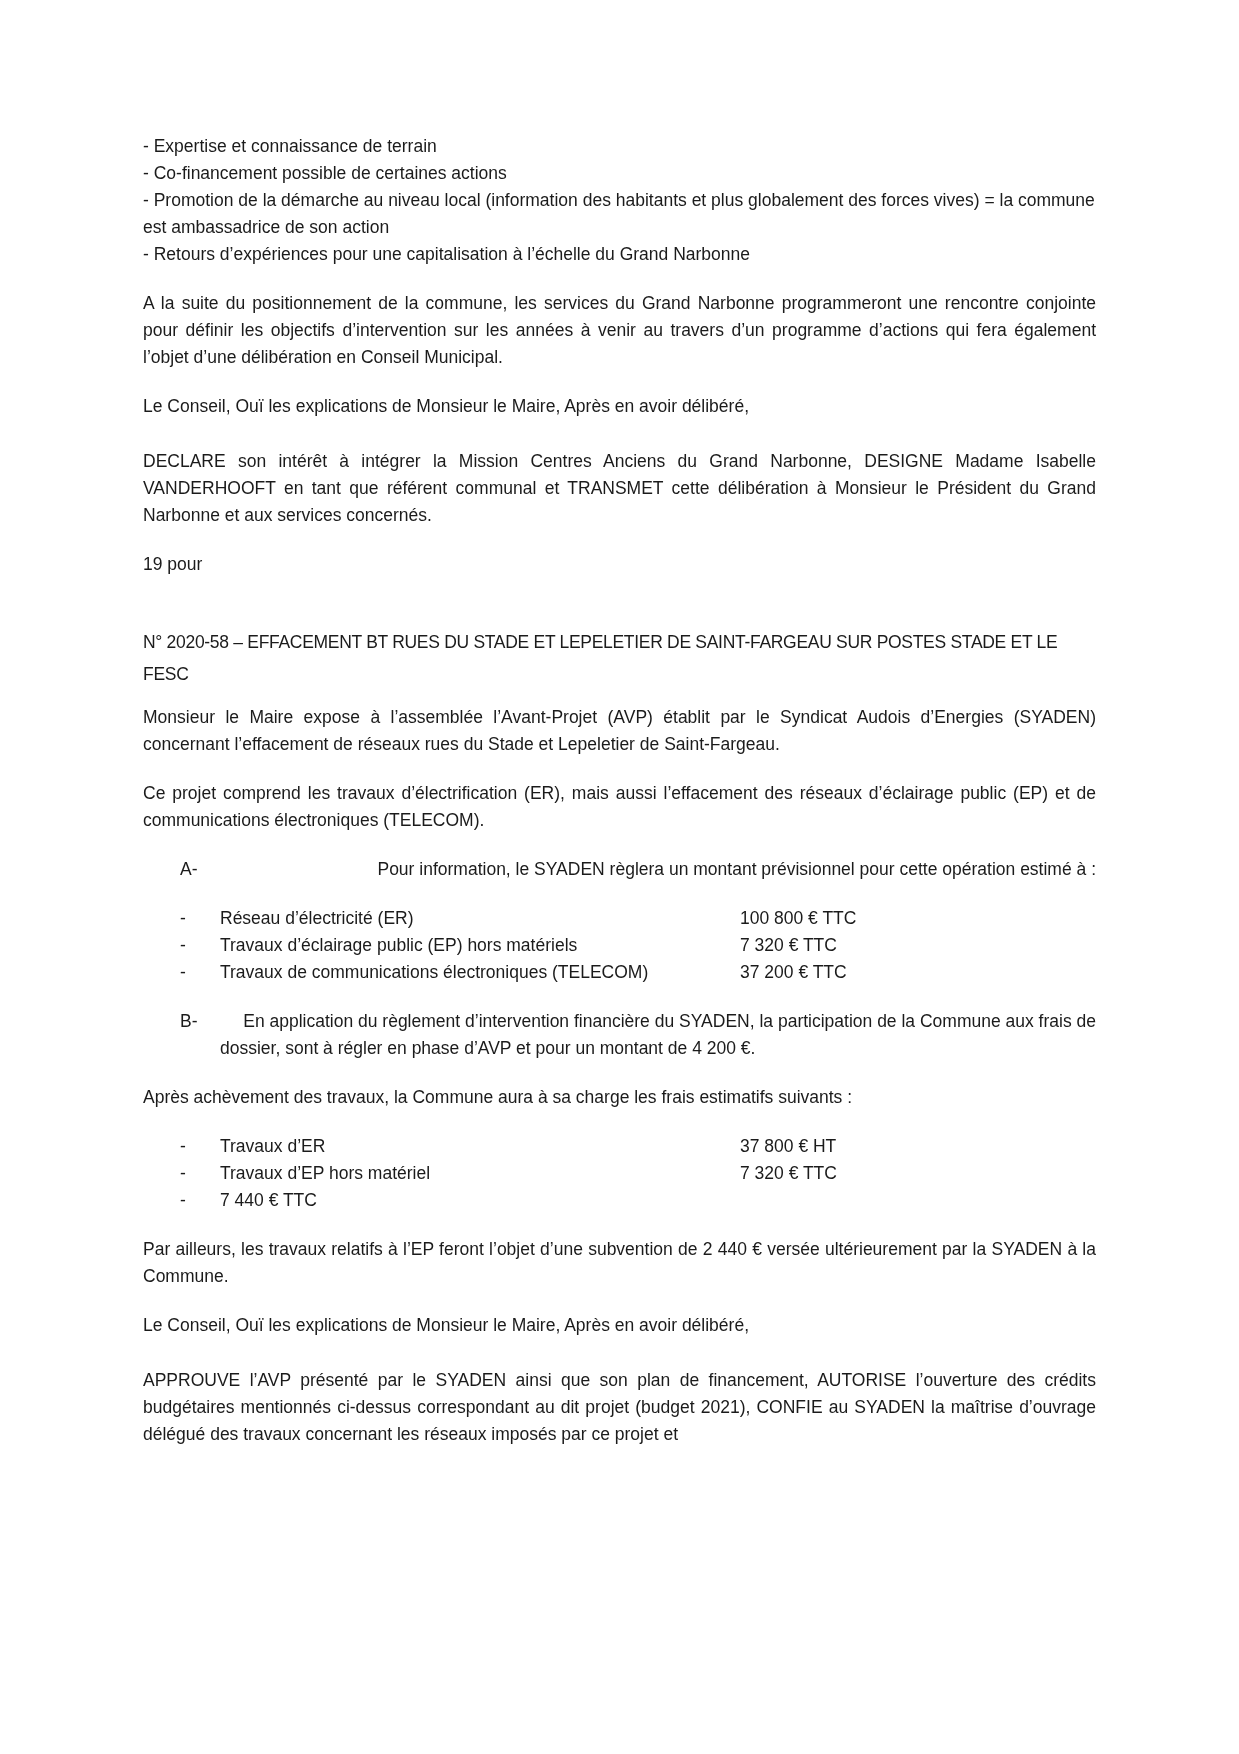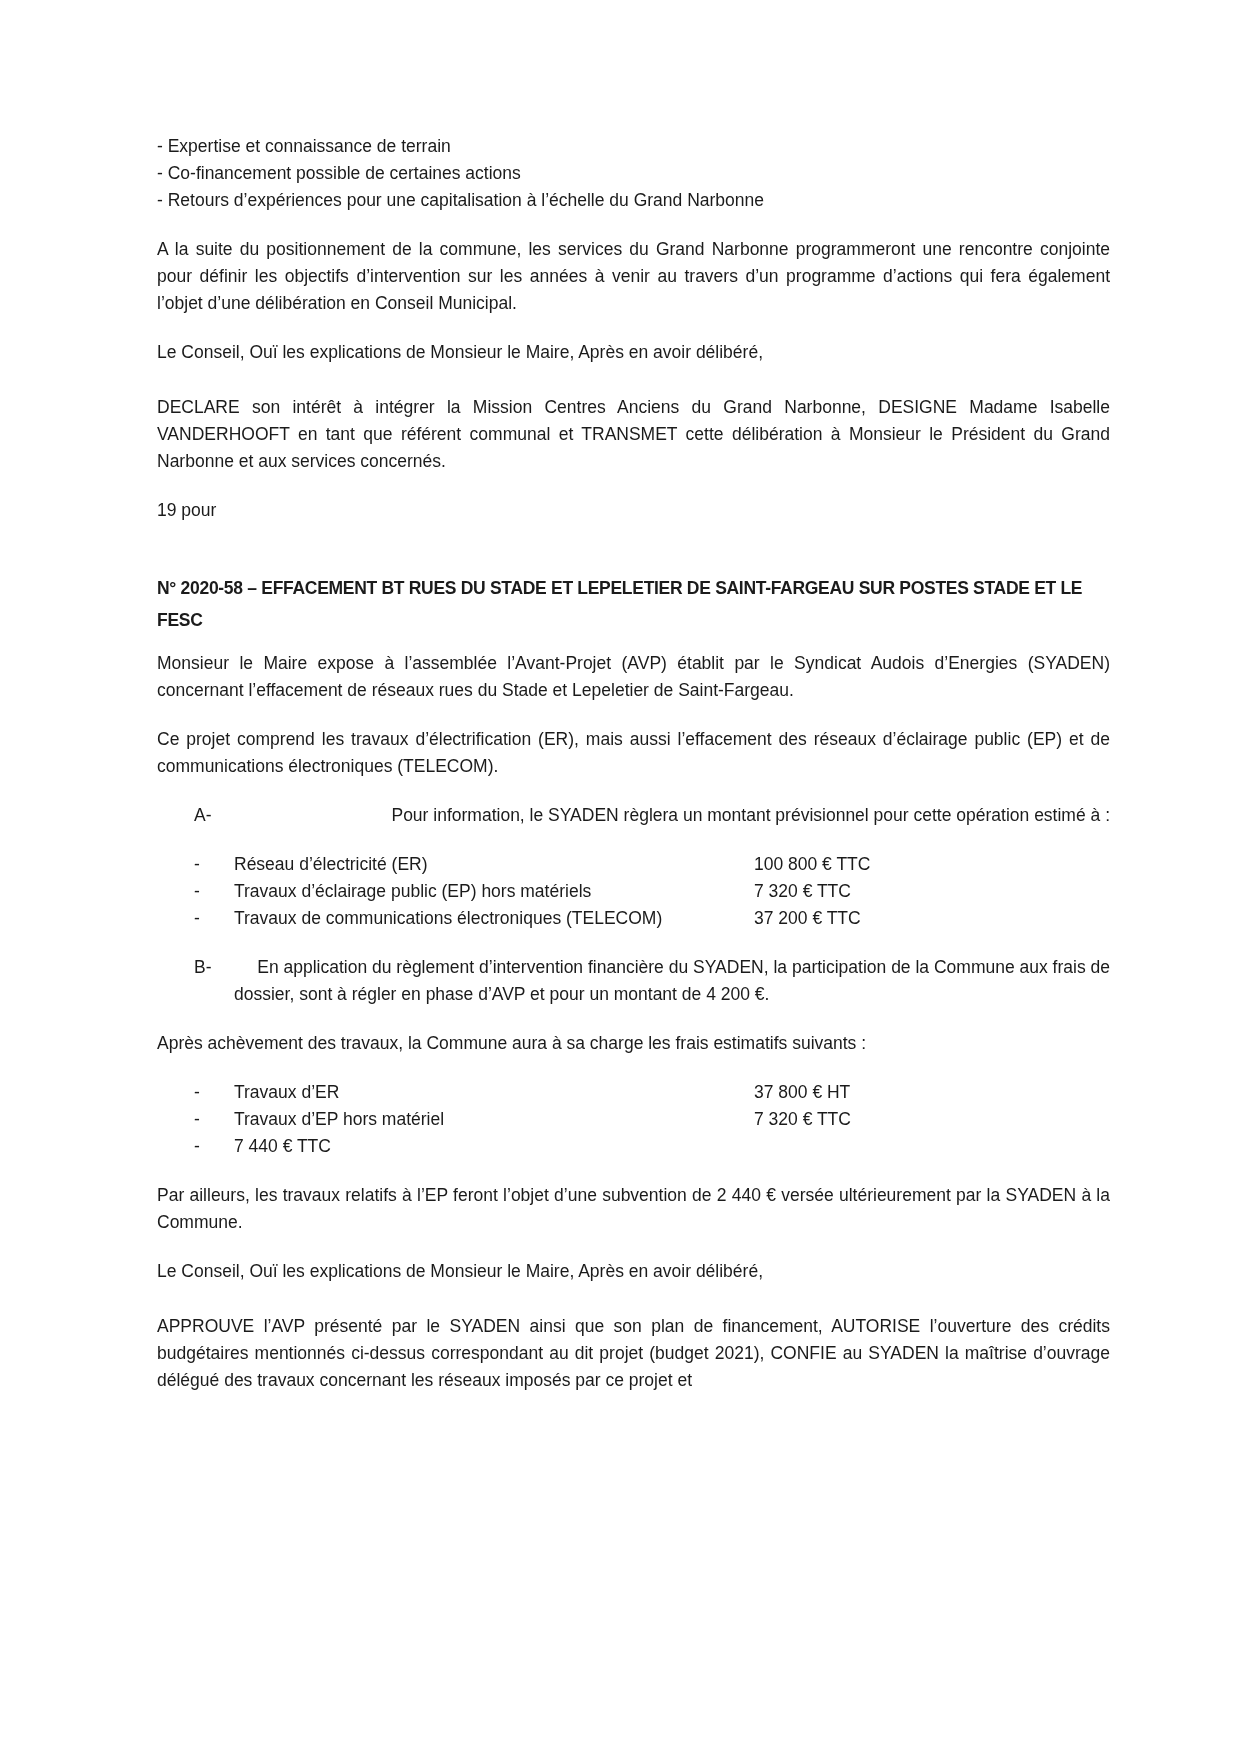--- a/index.html
+++ b/index.html
@@ -1,45 +1,46 @@
 <!DOCTYPE html>
 <html><head>
 <meta charset="utf-8">
 <style>
   html, body { margin: 0; padding: 0; background: #ffffff; }
   body {
     width: 1239px; height: 1754px; position: relative; overflow: hidden;
     font-family: "Liberation Sans", sans-serif; color: #1b1b1b;
     font-size: 17.5px;
   }
-  .page { position: absolute; left: 157px; top: 133px; width: 953px; }
+  .page { position: absolute; left: 143px; top: 133px; width: 953px; }
   .p { margin: 0; line-height: 27px; }
   .justify { text-align: justify; text-align-last: left; }
   .gap-s { height: 22px; }
   .gap-m { height: 28px; }
   .gap-l { height: 48px; }
   b { font-weight: normal; }
-  .heading { font-weight: bold; line-height: 32px; letter-spacing: -0.3px; }
+  .heading { font-weight: normal; line-height: 32px; letter-spacing: -0.3px; }
   .lettered { display: flex; margin-left: 37px; }
   .lettered .lt { width: 40px; flex: none; }
   .lettered .tx { flex: 1; text-align: right; }
   .cost-row { display: flex; line-height: 27px; margin-left: 37px; }
   .cost-row .dash { width: 40px; flex: none; }
   .cost-row .lbl { width: 520px; flex: none; }
   .cost-row .amt { width: 68px; flex: none; text-align: left; white-space: nowrap; }
   .cost-row .amt-wide { width: 112px; }
 </style>
 </head>
 <body>
 
 <div class="page">
 
   <div>
     <p class="p">- Expertise et connaissance de terrain</p>
     <p class="p">- Co-financement possible de certaines actions</p>
+    <p class="p">- Promotion de la démarche au niveau local (information des habitants et plus globalement des forces vives) = la commune est ambassadrice de son action</p>
     <p class="p">- Retours d’expériences pour une capitalisation à l’échelle du Grand Narbonne</p>
   </div>
 
   <div class="gap-s"></div>
   <p class="p justify">A la suite du positionnement de la commune, les services du Grand Narbonne programmeront une rencontre conjointe pour définir les objectifs d’intervention sur les années à venir au travers d’un programme d’actions qui fera également l’objet d’une délibération en Conseil Municipal.</p>
 
   <div class="gap-s"></div>
   <p class="p">Le Conseil, Ouï les explications de Monsieur le Maire, Après en avoir délibéré,</p>
 
   <div class="gap-m"></div>

